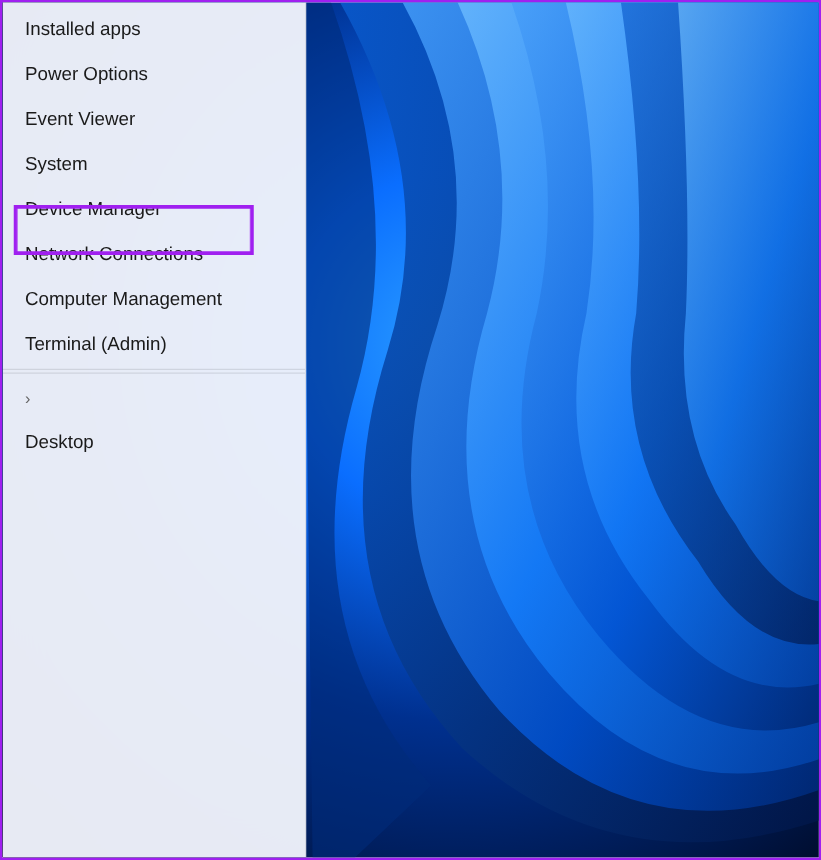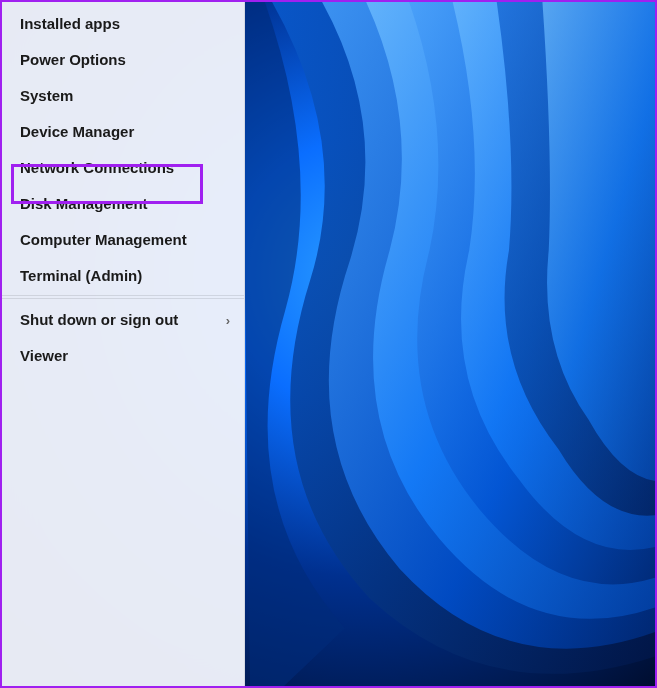--- a/index.html
+++ b/index.html
@@ -44,21 +44,21 @@
       padding-top: 3px;
     }
     .menu-item {
       display: flex;
       align-items: flex-end;
       justify-content: space-between;
       padding: 9.5px 18px;
       font-size: 15px;
       color: #1a1a1a;
       cursor: default;
-      font-weight: 700;
+      font-weight: 400;
     }
     .menu-separator {
       height: 1px;
       background: rgba(0,0,0,0.1);
       margin: 2px 0;
     }
     .highlight-box {
       position: absolute;
       border: 3px solid #a020f0;
       background: transparent;
@@ -112,48 +112,47 @@
 
 <div class="context-menu">
   <div>
     <div class="menu-item">
       <span>Installed apps</span>
     </div>
     <div class="menu-item">
       <span>Power Options</span>
     </div>
     <div class="menu-item">
+      <span>Event Viewer</span>
+    </div>
+    <div class="menu-item">
       <span>System</span>
     </div>
     <div class="menu-item">
       <span>Device Manager</span>
     </div>
     <div class="menu-item">
       <span>Network Connections</span>
-    </div>
-    <div class="menu-item">
-      <span>Disk Management</span>
     </div>
     <div class="menu-item">
       <span>Computer Management</span>
     </div>
     <div class="menu-item">
       <span>Terminal (Admin)</span>
     </div>
   </div>
 
   <div class="menu-separator"></div>
 
 
   <div class="menu-separator"></div>
 
   <div>
     <div class="menu-item">
-      <span>Shut down or sign out</span>
       <span class="chevron">›</span>
     </div>
     <div class="menu-item">
-      <span>Viewer</span>
+      <span>Desktop</span>
     </div>
   </div>
 </div>
 
 <div class="highlight-box" style="left:9px; top:162px; width:192px; height:40px;"></div>
 
 </body></html>

